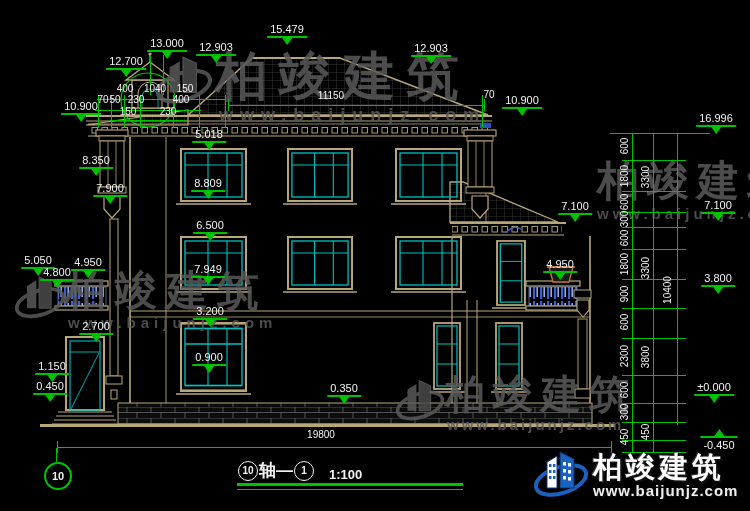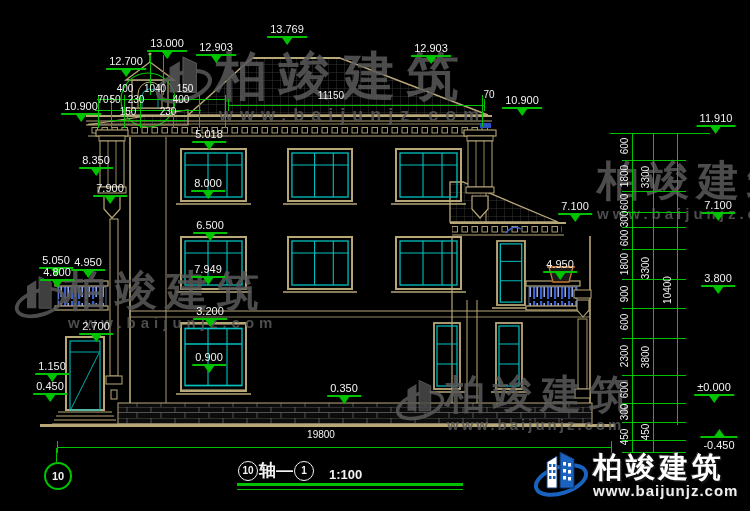--- a/index.html
+++ b/index.html
@@ -285,21 +285,21 @@
     <div class="g" style="left:622px;top:403px;width:64px;height:1px;"></div>
     <div class="g" style="left:622px;top:422px;width:64px;height:1px;"></div>
     <div class="g" style="left:622px;top:440px;width:64px;height:1px;"></div>
     <div class="g" style="left:622px;top:452px;width:64px;height:1px;"></div>
     <div class="g" style="left:237px;top:483px;width:226px;height:3px;"></div>
     <div class="g" style="left:237px;top:489px;width:226px;height:1px;"></div>
   </div>
 
   <div id="ann">
       <div class="elev" style="left: 287px; top: 23px;">
-        <span class="elev-t">13.769</span>
+        <span class="elev-t">15.479</span>
         <span class="elev-tri"></span>
       </div>
       <div class="elev" style="left: 167px; top: 37px;">
         <span class="elev-t">13.000</span>
         <span class="elev-tri"></span>
       </div>
       <div class="elev" style="left: 126px; top: 55px;">
         <span class="elev-t">12.700</span>
         <span class="elev-tri"></span>
       </div>
@@ -313,29 +313,29 @@
       </div>
       <div class="elev" style="left: 81px; top: 100px;">
         <span class="elev-t">10.900</span>
         <span class="elev-tri"></span>
       </div>
       <div class="elev" style="left: 522px; top: 94px;">
         <span class="elev-t">10.900</span>
         <span class="elev-tri"></span>
       </div>
       <div class="elev" style="left: 716px; top: 112px;">
-        <span class="elev-t">11.910</span>
+        <span class="elev-t">16.996</span>
         <span class="elev-tri"></span>
       </div>
       <div class="elev" style="left: 209px; top: 128px;">
         <span class="elev-t">5.018</span>
         <span class="elev-tri"></span>
       </div>
       <div class="elev" style="left: 208px; top: 177px;">
-        <span class="elev-t">8.000</span>
+        <span class="elev-t">8.809</span>
         <span class="elev-tri"></span>
       </div>
       <div class="elev" style="left: 210px; top: 219px;">
         <span class="elev-t">6.500</span>
         <span class="elev-tri"></span>
       </div>
       <div class="elev" style="left: 208px; top: 263px;">
         <span class="elev-t">7.949</span>
         <span class="elev-tri"></span>
       </div>
@@ -352,21 +352,21 @@
         <span class="elev-tri"></span>
       </div>
       <div class="elev" style="left: 96px; top: 154px; justify-content: flex-end;">
         <span class="elev-t">8.350</span>
         <span class="elev-tri"></span>
       </div>
       <div class="elev" style="left: 110px; top: 182px;">
         <span class="elev-t">7.900</span>
         <span class="elev-tri"></span>
       </div>
-      <div class="elev" style="left: 56px; top: 254px;">
+      <div class="elev" style="left: 38px; top: 254px;">
         <span class="elev-t">5.050</span>
         <span class="elev-tri"></span>
       </div>
       <div class="elev" style="left: 88px; top: 256px;">
         <span class="elev-t">4.950</span>
         <span class="elev-tri"></span>
       </div>
       <div class="elev" style="left: 57px; top: 266px;">
         <span class="elev-t">4.800</span>
         <span class="elev-tri"></span>

